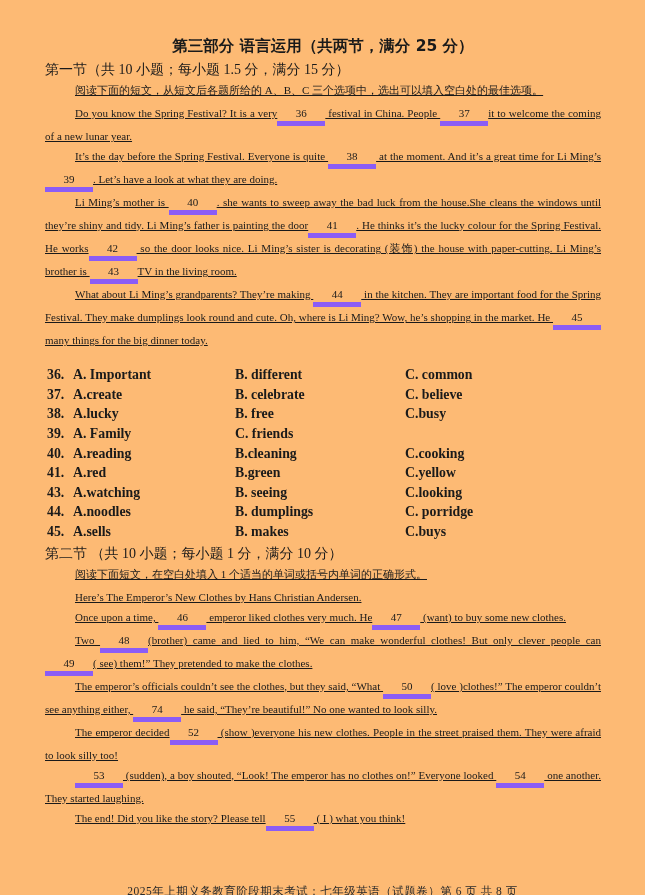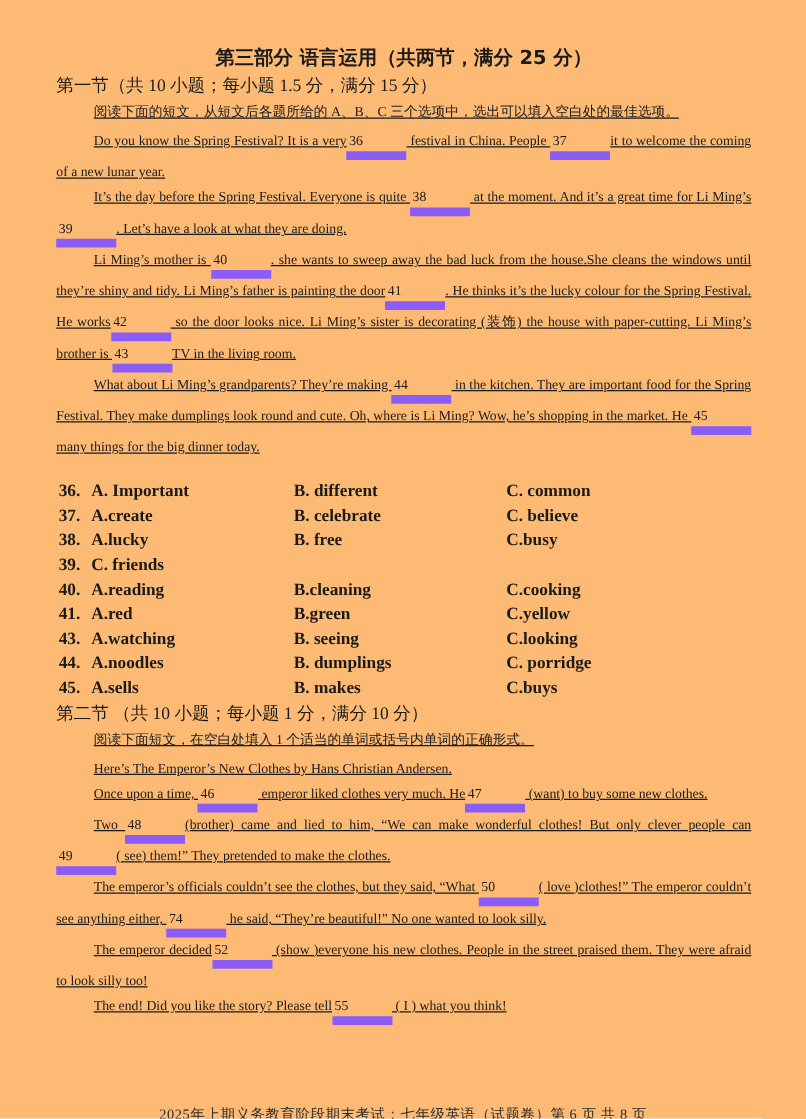--- a/index.html
+++ b/index.html
@@ -36,22 +36,23 @@
     text-align: justify;
     font-size: 11px;
     line-height: 20.1px;
     text-decoration: underline;
   }
   .passage { margin-top: 3px; }
   .blank {
     display: inline-block;
     min-width: 44px;
     padding: 0 2px;
+    text-align: center;
     text-indent: 0;
-    border-bottom: 7px solid #8b5cf6;
+    border-bottom: 5px solid #8b5cf6;
     line-height: 15px;
   }
   .options {
     margin-top: 15px;
     margin-left: 2px;
   }
   .option-row {
     display: grid;
     grid-template-columns: 26px 162px 170px auto;
     font-size: 13.8px;
@@ -103,20 +104,21 @@
         <span>C. believe</span>
       </div>
       <div class="option-row">
         <span>38.</span>
         <span>A.lucky</span>
         <span>B. free</span>
         <span>C.busy</span>
       </div>
       <div class="option-row">
         <span>39.</span>
+        <span>A. Family</span>
         <span>C. friends</span>
       </div>
       <div class="option-row">
         <span>40.</span>
         <span>A.reading</span>
         <span>B.cleaning</span>
         <span>C.cooking</span>
       </div>
       <div class="option-row">
         <span>41.</span>
@@ -147,18 +149,19 @@
   <div class="heading s2-heading">第二节 （共 10 小题；每小题 1 分，满分 10 分）</div>
 
   <p class="para">阅读下面短文，在空白处填入 1 个适当的单词或括号内单词的正确形式。</p>
 
   <div class="passage">
       <p class="para">Here’s The Emperor’s New Clothes by Hans Christian Andersen.</p>
       <p class="para">Once upon a time, <span class="blank">46</span> emperor liked clothes very much. He<span class="blank">47</span> (want) to buy some new clothes.</p>
       <p class="para">Two <span class="blank">48</span>(brother) came and lied to him, “We can make wonderful clothes! But only clever people can<span class="blank">49</span>( see) them!” They pretended to make the clothes.</p>
       <p class="para">The emperor’s officials couldn’t see the clothes, but they said, “What <span class="blank">50</span>( love )clothes!” The emperor couldn’t see anything either, <span class="blank">74</span> he said, “They’re beautiful!” No one wanted to look silly.</p>
       <p class="para">The emperor decided<span class="blank">52</span> (show )everyone his new clothes. People in the street praised them. They were afraid to look silly too!</p>
+      <p class="para"><span class="blank">53</span> (sudden), a boy shouted, “Look! The emperor has no clothes on!” Everyone looked <span class="blank">54</span> one another. They started laughing.</p>
       <p class="para">The end! Did you like the story? Please tell<span class="blank">55</span> ( I ) what you think!</p>
     </div>
 
   <div class="footer">2025年上期义务教育阶段期末考试：七年级英语（试题卷）第 6 页 共 8 页</div>
 
 </div>
 
 </body></html>

